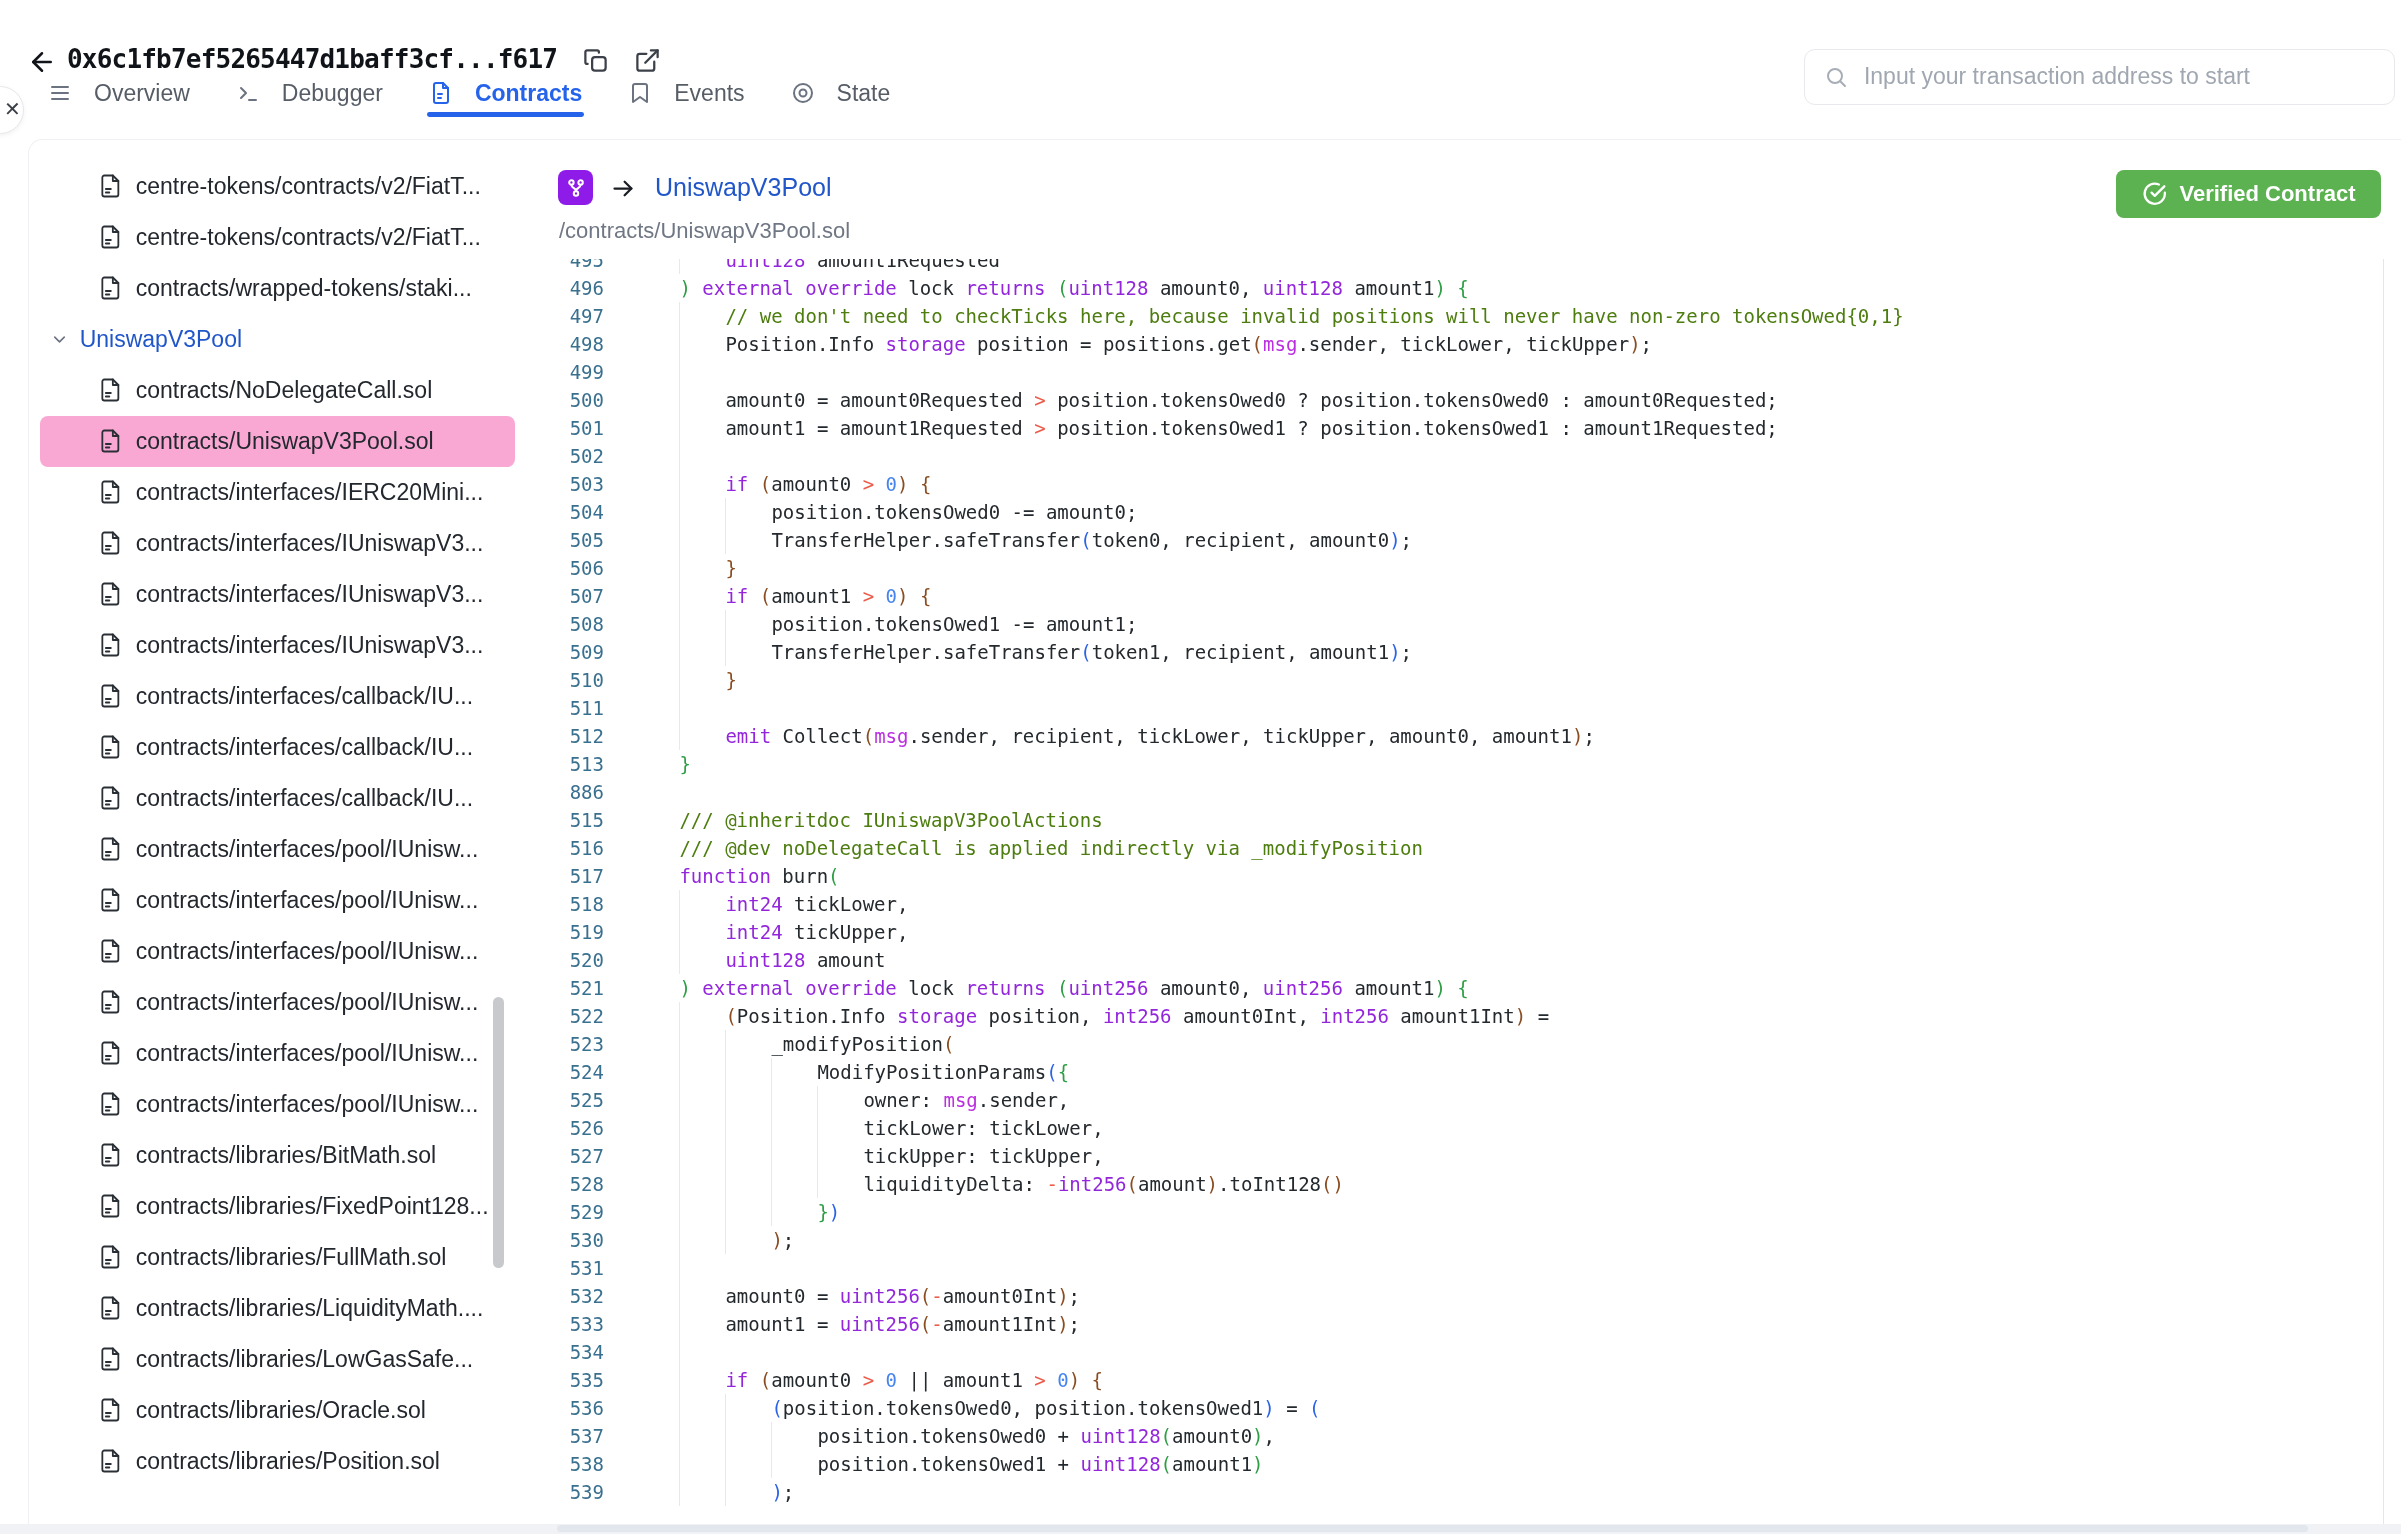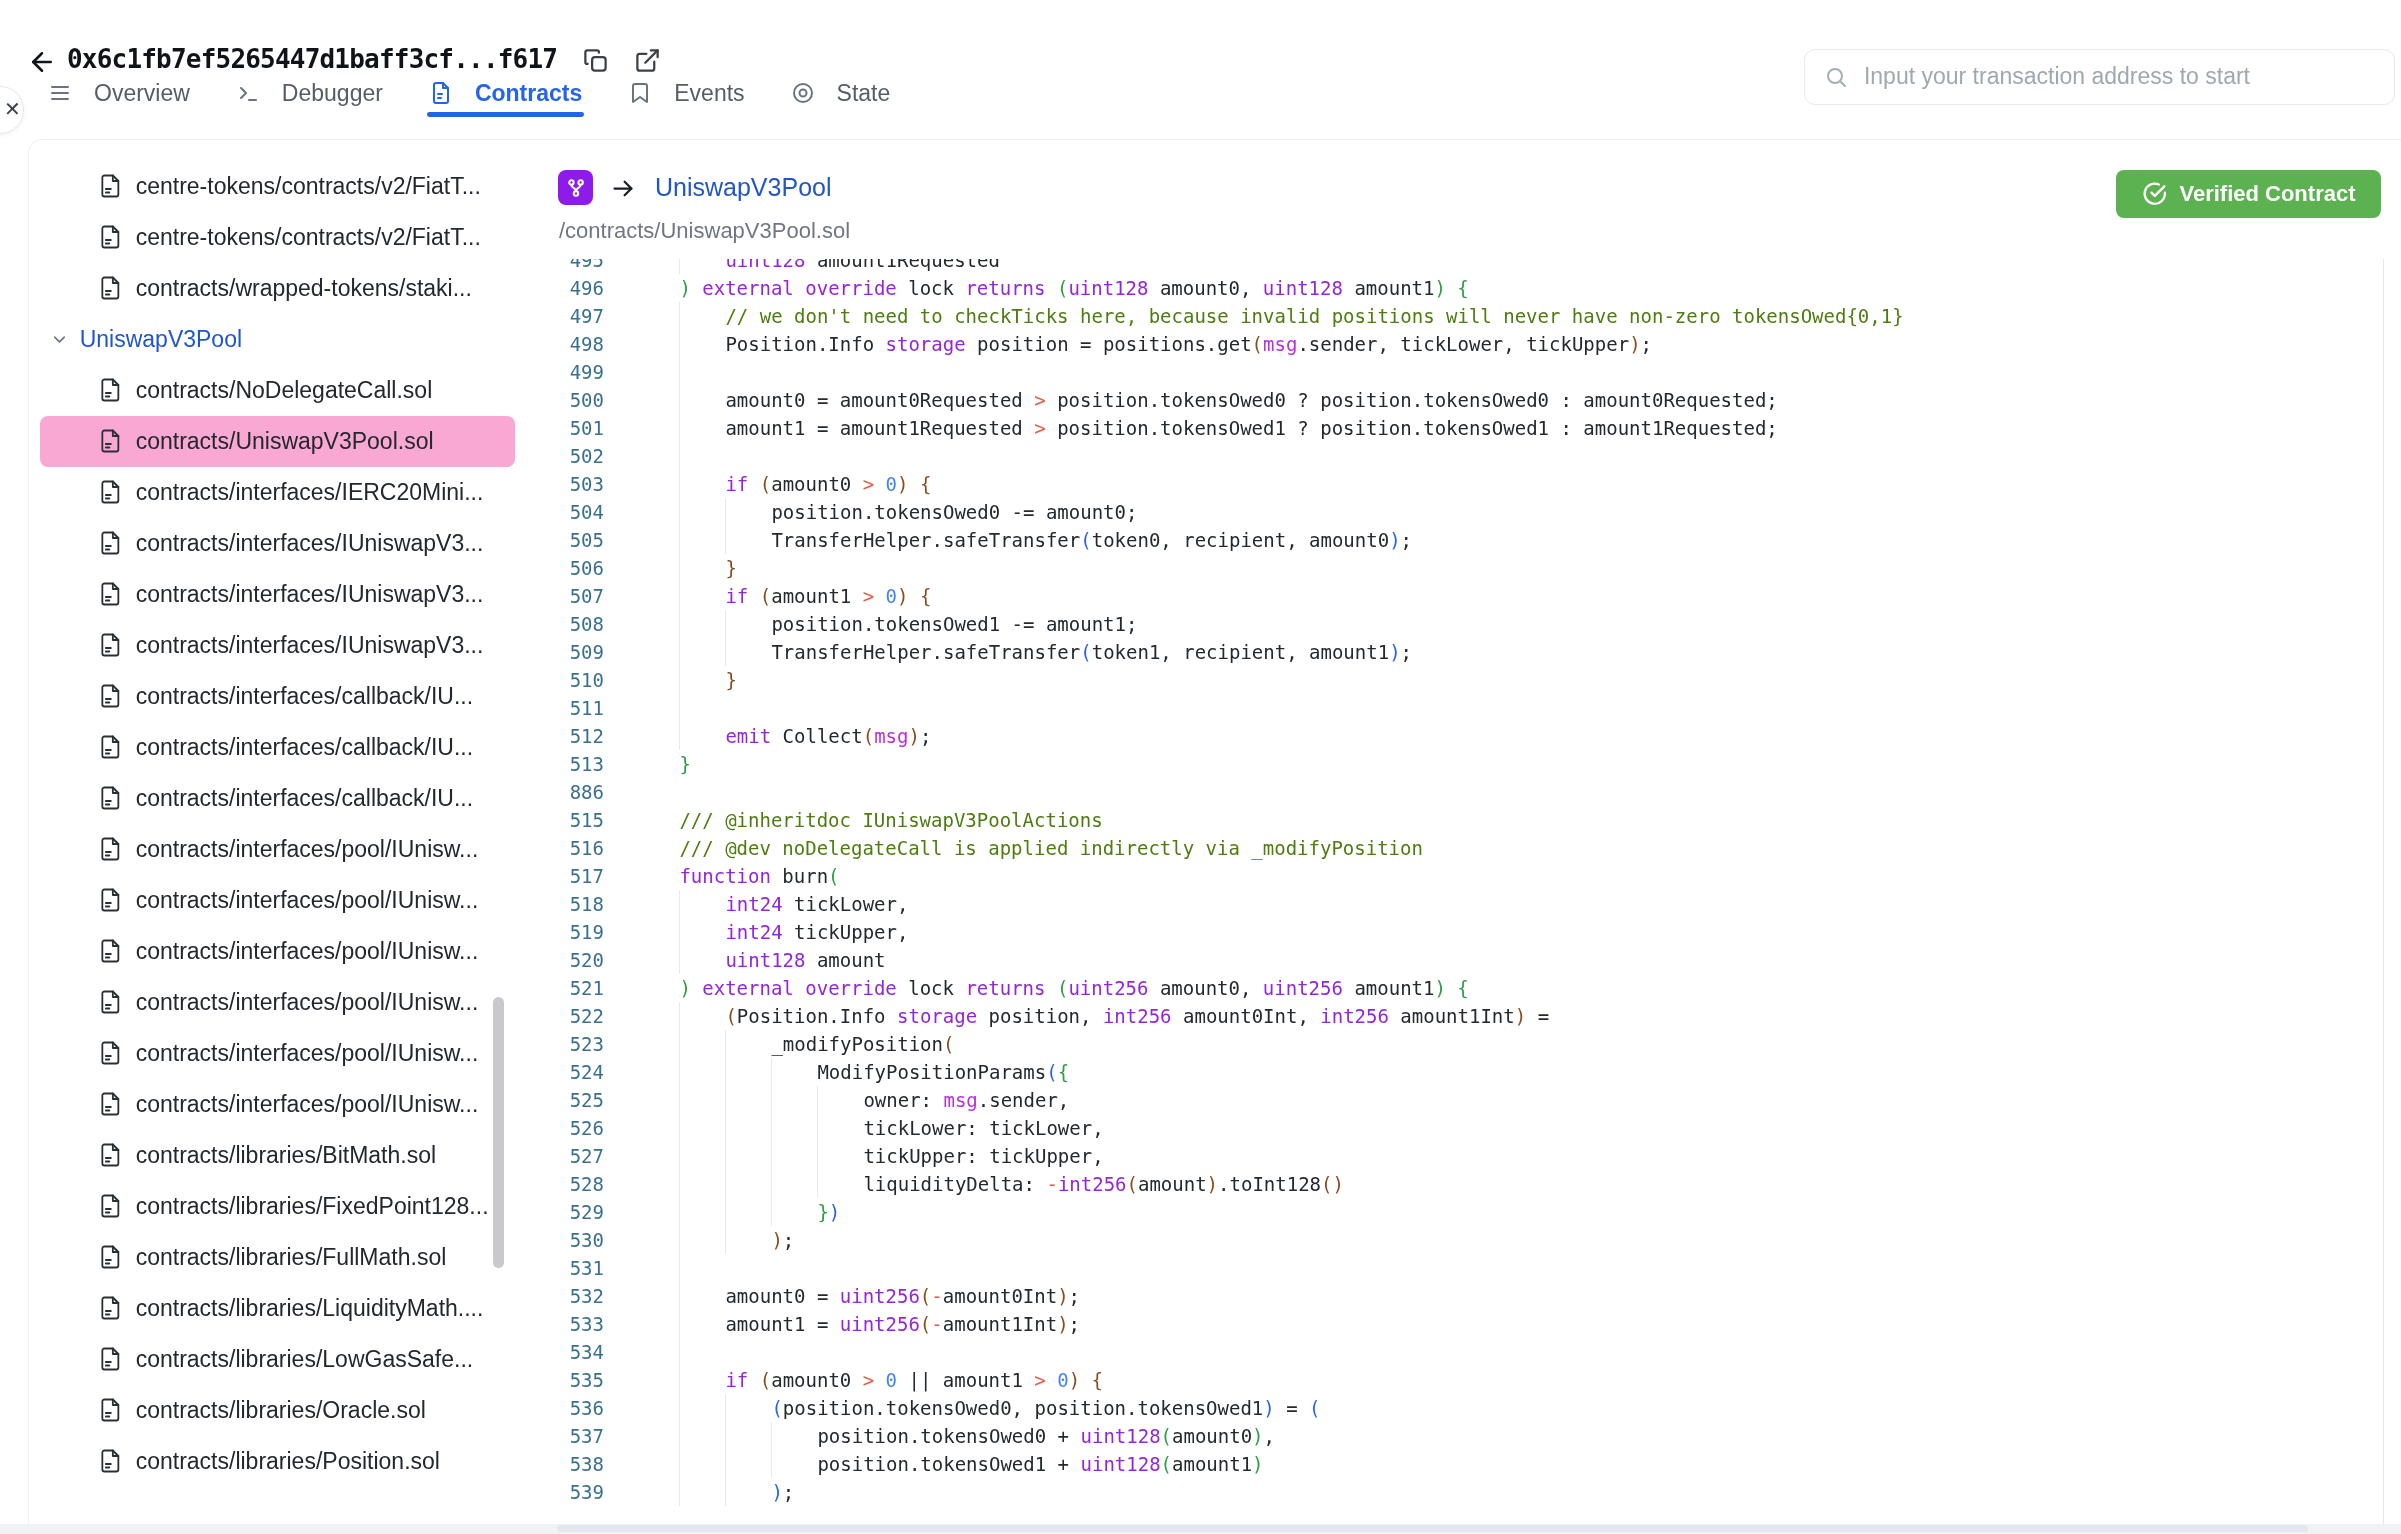--- a/index.html
+++ b/index.html
@@ -450,21 +450,21 @@
           <div class="cl"><span class="ln">502</span><span class="gap"></span><span class="ind" style="width: 89px;"></span></div>
           <div class="cl"><span class="ln">503</span><span class="gap"></span><span class="ind" style="width: 89px;"></span><span class="tk">if</span><span> </span><span class="bb">(</span><span>amount0 </span><span class="to">&gt;</span><span> </span><span class="tn">0</span><span class="bb">)</span><span> </span><span class="bb">{</span></div>
           <div class="cl"><span class="ln">504</span><span class="gap"></span><span class="ind" style="width: 135px;"></span><span>position.tokensOwed0 -= amount0;</span></div>
           <div class="cl"><span class="ln">505</span><span class="gap"></span><span class="ind" style="width: 135px;"></span><span>TransferHelper.safeTransfer</span><span class="tbl">(</span><span>token0, recipient, amount0</span><span class="tbl">)</span><span>;</span></div>
           <div class="cl"><span class="ln">506</span><span class="gap"></span><span class="ind" style="width: 89px;"></span><span class="bb">}</span></div>
           <div class="cl"><span class="ln">507</span><span class="gap"></span><span class="ind" style="width: 89px;"></span><span class="tk">if</span><span> </span><span class="bb">(</span><span>amount1 </span><span class="to">&gt;</span><span> </span><span class="tn">0</span><span class="bb">)</span><span> </span><span class="bb">{</span></div>
           <div class="cl"><span class="ln">508</span><span class="gap"></span><span class="ind" style="width: 135px;"></span><span>position.tokensOwed1 -= amount1;</span></div>
           <div class="cl"><span class="ln">509</span><span class="gap"></span><span class="ind" style="width: 135px;"></span><span>TransferHelper.safeTransfer</span><span class="tbl">(</span><span>token1, recipient, amount1</span><span class="tbl">)</span><span>;</span></div>
           <div class="cl"><span class="ln">510</span><span class="gap"></span><span class="ind" style="width: 89px;"></span><span class="bb">}</span></div>
           <div class="cl"><span class="ln">511</span><span class="gap"></span><span class="ind" style="width: 89px;"></span></div>
-          <div class="cl"><span class="ln">512</span><span class="gap"></span><span class="ind" style="width: 89px;"></span><span class="tk">emit</span><span> Collect</span><span class="bb">(</span><span class="tm">msg</span><span class="bb">)</span><span>;</span></div>
+          <div class="cl"><span class="ln">512</span><span class="gap"></span><span class="ind" style="width: 89px;"></span><span class="tk">emit</span><span> Collect</span><span class="bb">(</span><span class="tm">msg</span><span>.sender, recipient, tickLower, tickUpper, amount0, amount1</span><span class="bb">)</span><span>;</span></div>
           <div class="cl"><span class="ln">513</span><span class="gap"></span><span class="ind" style="width: 43px;"></span><span class="bg">}</span></div>
           <div class="cl"><span class="ln">886</span><span class="gap"></span><span class="ind" style="width: 43px;"></span></div>
           <div class="cl"><span class="ln">515</span><span class="gap"></span><span class="ind" style="width: 43px;"></span><span class="tc">/// @inheritdoc IUniswapV3PoolActions</span></div>
           <div class="cl"><span class="ln">516</span><span class="gap"></span><span class="ind" style="width: 43px;"></span><span class="tc">/// @dev noDelegateCall is applied indirectly via _modifyPosition</span></div>
           <div class="cl"><span class="ln">517</span><span class="gap"></span><span class="ind" style="width: 43px;"></span><span class="tk">function</span><span> burn</span><span class="bg">(</span></div>
           <div class="cl"><span class="ln">518</span><span class="gap"></span><span class="ind" style="width: 89px;"></span><span class="tk">int24</span><span> tickLower,</span></div>
           <div class="cl"><span class="ln">519</span><span class="gap"></span><span class="ind" style="width: 89px;"></span><span class="tk">int24</span><span> tickUpper,</span></div>
           <div class="cl"><span class="ln">520</span><span class="gap"></span><span class="ind" style="width: 89px;"></span><span class="tk">uint128</span><span> amount</span></div>
           <div class="cl"><span class="ln">521</span><span class="gap"></span><span class="ind" style="width: 43px;"></span><span class="bg">) </span><span class="tk">external</span><span> </span><span class="tk">override</span><span> lock </span><span class="tk">returns</span><span> </span><span class="bg">(</span><span class="tk">uint256</span><span> amount0, </span><span class="tk">uint256</span><span> amount1</span><span class="bg">)</span><span> </span><span class="bg">{</span></div>
           <div class="cl"><span class="ln">522</span><span class="gap"></span><span class="ind" style="width: 89px;"></span><span class="bb">(</span><span>Position.Info </span><span class="tk">storage</span><span> position, </span><span class="tk">int256</span><span> amount0Int, </span><span class="tk">int256</span><span> amount1Int</span><span class="bb">)</span><span> =</span></div>

